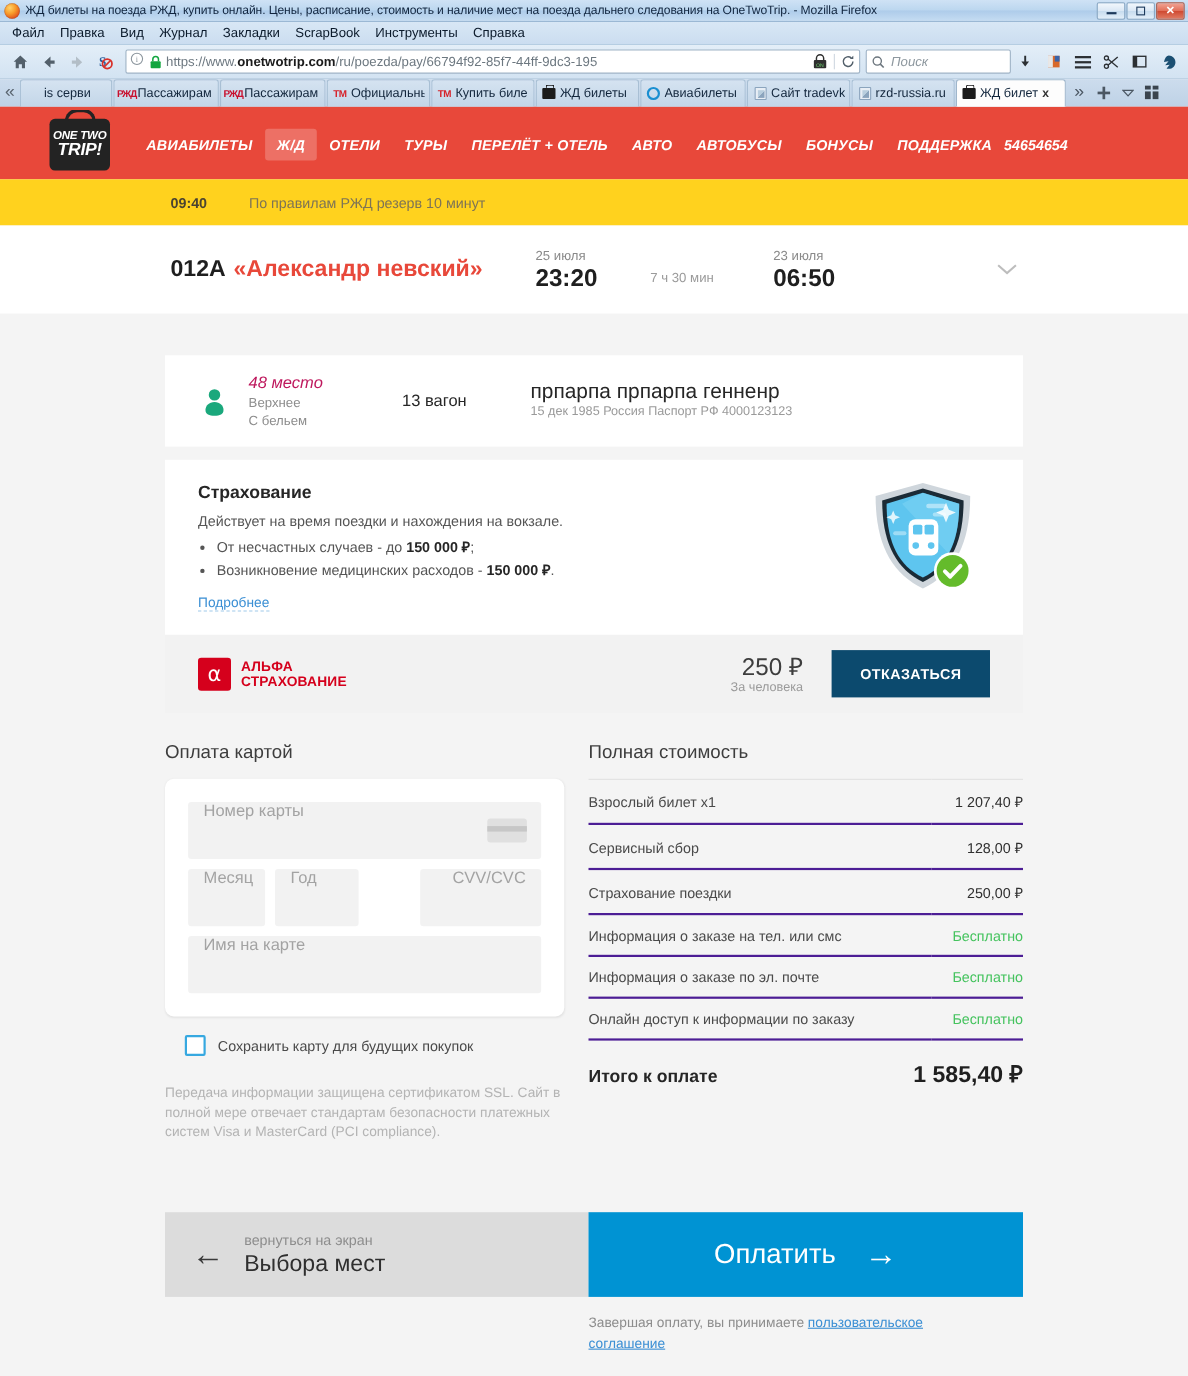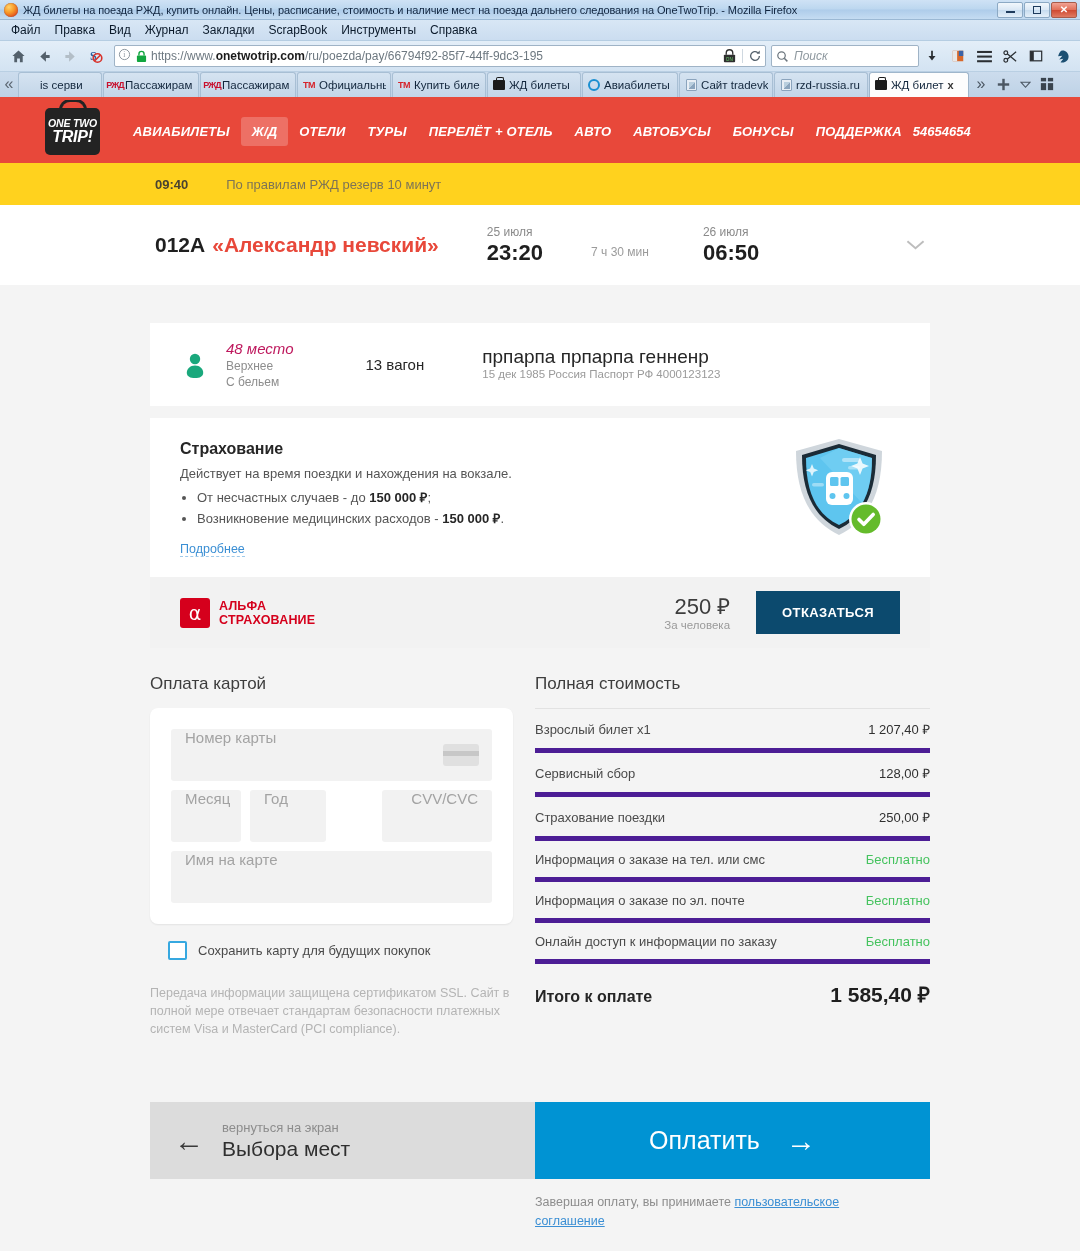--- a/index.html
+++ b/index.html
@@ -72,21 +72,21 @@
     flex: 1; height: 22px; margin: 0 5px;
     background: #fff; border: 1px solid #9fb3c6; border-radius: 2px;
     display: flex; align-items: center; padding: 0 3px; min-width: 0;
   }
   .url-text {
     font-size: 12px; color: #6d7880; white-space: nowrap; overflow: hidden;
     flex: 1; margin-left: 4px; min-width: 0;
   }
   .url-text b { color: #1b1b1b; font-weight: bold; }
   .searchbar {
-    width: 148px; height: 22px; flex: none;
+    width: 132px; height: 22px; flex: none;
     background: #fff; border: 1px solid #9fb3c6; border-radius: 2px;
     display: flex; align-items: center; padding: 0 4px;
   }
   .search-ph { font-size: 12px; color: #8e989f; font-style: italic; margin-left: 5px; }
 
   .tabbar {
     height: 28px; flex: none;
     background: linear-gradient(to bottom, #ccdced 0%, #bed2e6 100%);
     display: flex; align-items: flex-end; padding: 0;
     border-bottom: 3px solid #e64a3b;
@@ -226,21 +226,21 @@
     background: #fff; flex: none; margin-right: 11px; margin-left: 18px;
   }
   .save-lbl { font-size: 13px; color: #4a4a4a; }
   .ssl { margin-top: 24px; font-size: 12.5px; color: #b4b4b4; line-height: 18px; }
   .paylogos { display: flex; align-items: flex-end; gap: 27px; margin-top: 17px; color: #b0b0b0; }
   .visa .v1 { font-size: 11px; font-style: italic; font-weight: bold; letter-spacing: -0.3px; }
   .visa .v2 { font-size: 15px; font-weight: bold; font-style: italic; letter-spacing: 0.5px; }
   .mc .m1, .mc .m2 { font-size: 12px; font-weight: bold; font-style: italic; line-height: 14px; }
 
   .ptable { width: 100%; border-collapse: collapse; }
-  .ptable td { font-size: 13px; color: #4a4a4a; padding: 11px 0 10px; border-bottom: 5px solid #4c1d95; }
+  .ptable td { font-size: 13px; color: #4a4a4a; padding: 11px 0 10px; border-bottom: 2px solid #4c1d95; }
   .ptable tr:first-child td { border-top: 1px solid #e2e2e2; }
   .ptable td.val { text-align: right; color: #303030; white-space: nowrap; }
   .ptable td.free { text-align: right; color: #45c35e; }
   .total-row { display: flex; align-items: baseline; padding-top: 16px; }
   .total-lbl { font-size: 16px; font-weight: bold; color: #262626; }
   .total-val { margin-left: auto; font-size: 21px; font-weight: bold; color: #1f1f1f; text-align: center; }
 
   .actions { display: flex; margin-top: 64px; }
   .btn-back {
     width: 385px; background: #dcdcdc; display: flex; align-items: center;
@@ -500,21 +500,21 @@
     <div class="train-bar">
       <div class="train-inner">
         <div class="train-no">012A</div>
         <div class="train-name">«Александр невский»</div>
         <div class="tcol">
           <div class="tdate">25 июля</div>
           <div class="ttime">23:20</div>
         </div>
         <div class="tdur">7 ч 30 мин</div>
         <div class="tcol" style="margin-left:54px">
-          <div class="tdate">26 июля</div>
+          <div class="tdate">23 июля</div>
           <div class="ttime">06:50</div>
         </div>
         <div class="chev">
           <svg width="19" height="12" viewBox="0 0 20 12">
               <path d="M1.5 2 10 9.5 18.5 2" fill="none" stroke="#bdbdbd" stroke-width="2"></path>
             </svg>
         </div>
       </div>
     </div>
 

